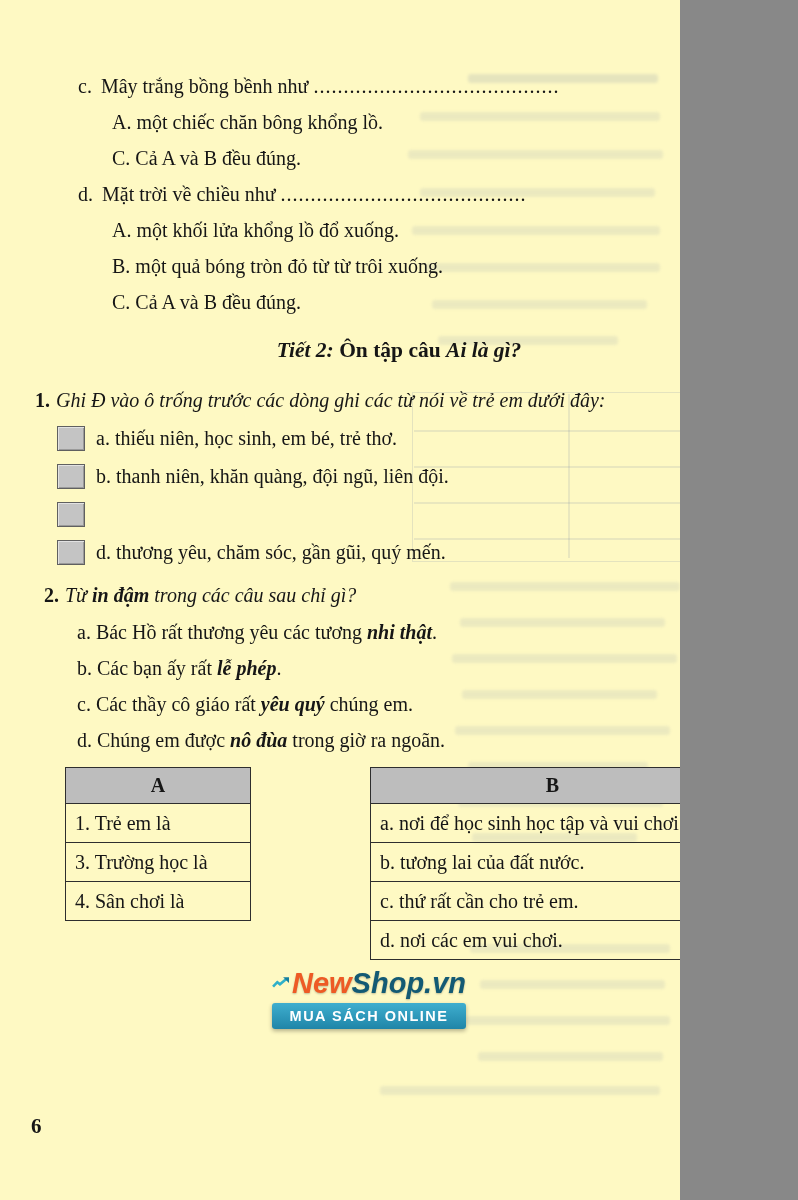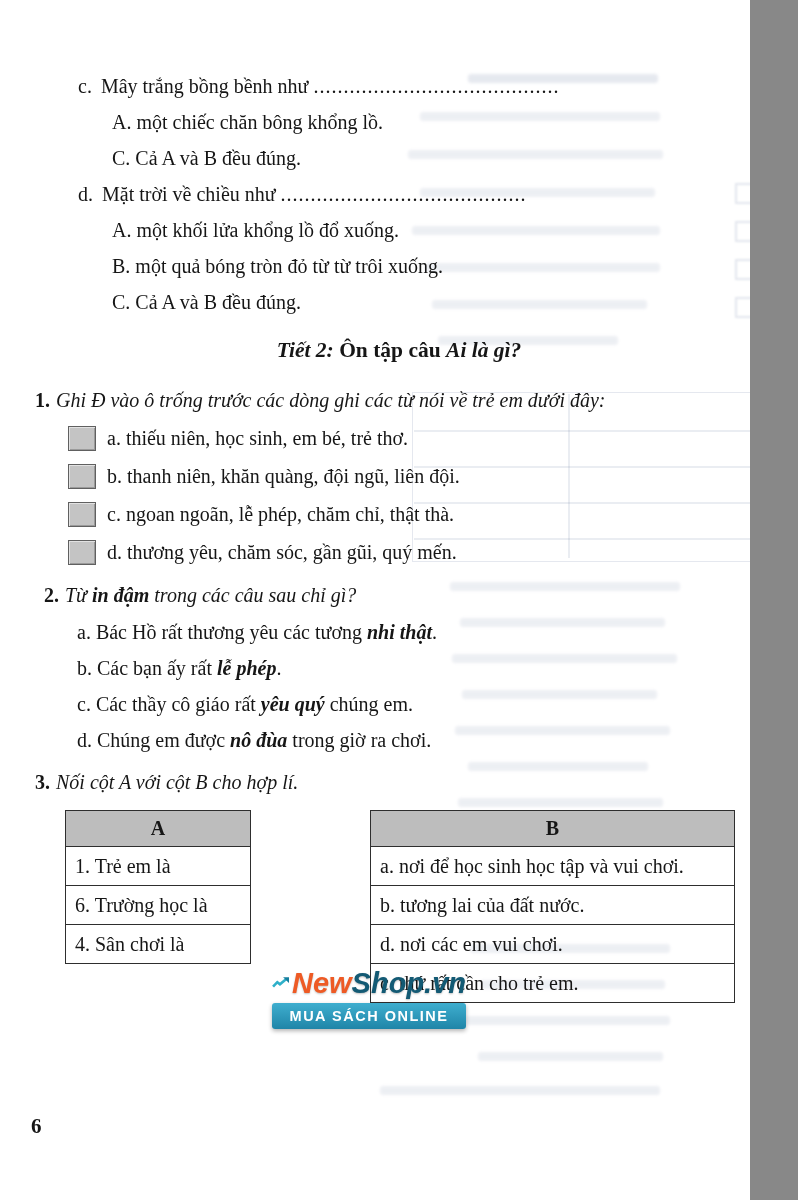--- a/index.html
+++ b/index.html
@@ -1,36 +1,36 @@
 <!DOCTYPE html>
 <html><head>
 <meta charset="utf-8">
 <style>
   html,body{margin:0;padding:0;background:#888;}
-  .page{position:relative;width:750px;height:1200px;background:#ffffff;overflow:hidden;
+  .page{position:relative;width:680px;height:1200px;background:#fef9c3;overflow:hidden;
         font-family:"Liberation Serif", serif;color:#161616;font-size:20px;}
   .content{position:absolute;left:0;top:0;width:798px;z-index:3;}
 
   .line{line-height:25px;margin-bottom:11px;}
   .mcq{margin-left:78px;}
   .mcq-first{margin-top:74px;}
   .mcq-second{margin-top:4px;}
   .lbl{margin-right:4px;}
   .dots{letter-spacing:1px;}
   .opt{margin:0 0 11px 34px;line-height:25px;}
 
   .heading{margin-top:20px;text-align:center;font-size:21.5px;font-weight:bold;line-height:30px;}
   .h-it{font-style:italic;}
 
   .exhead{margin:22px 0 0 35px;line-height:27px;}
   .exhead .num{margin-right:6px;}
   .ex2head{margin-top:16px;margin-left:44px;}
   .ex3head{margin-top:16px;}
 
-  .cbrow{display:flex;align-items:center;gap:11px;margin:10px 0 0 44px;height:28px;padding-left:24px;}
+  .cbrow{display:flex;align-items:center;gap:11px;margin:10px 0 0 33px;height:28px;padding-left:24px;}
   .cbx{display:inline-block;width:26px;height:23px;background:#c4c4c4;border:1.5px solid #606060;
        box-shadow:inset 1px 1px 0 #e2e2e2, inset -1px -1px 0 #9a9a9a;flex:0 0 auto;}
   .cbtext{line-height:25px;}
 
   .s2item{margin:11px 0 0 77px;line-height:25px;}
   .em{font-weight:bold;font-style:italic;}
 
   .tables{display:flex;align-items:flex-start;margin:14px 0 0 65px;gap:119px;}
   table{border-collapse:collapse;background:transparent;}
   th,td{border:1.5px solid #2e2e2e;font-size:20px;font-weight:normal;}
@@ -124,72 +124,68 @@
     <div class="cbrow">
       <span class="cbx"></span>
         <span class="cbtext">a. thiếu niên, học sinh, em bé, trẻ thơ.</span>
     </div>
     <div class="cbrow">
       <span class="cbx"></span>
         <span class="cbtext">b. thanh niên, khăn quàng, đội ngũ, liên đội.</span>
     </div>
     <div class="cbrow">
       <span class="cbx"></span>
-        <span class="cbtext">c. ngoan ngoãn, lễ phép, chăm chỉ, thật thà.</span>
     </div>
     <div class="cbrow">
       <span class="cbx"></span>
         <span class="cbtext">d. thương yêu, chăm sóc, gần gũi, quý mến.</span>
     </div>
 
     <div class="exhead ex2head">
       <b class="num">2.</b><i><span>Từ </span><b>in đậm</b><span> trong các câu sau chỉ gì?</span></i>
     </div>
     <div class="s2item"><span>a. Bác Hồ rất thương yêu các tương </span><span class="em">nhi thật</span><span>.</span></div>
     <div class="s2item"><span>b. Các bạn ấy rất </span><span class="em">lễ phép</span><span>.</span></div>
     <div class="s2item"><span>c. Các thầy cô giáo rất </span><span class="em">yêu quý</span><span> chúng em.</span></div>
-    <div class="s2item"><span>d. Chúng em được </span><span class="em">nô đùa</span><span> trong giờ ra chơi.</span></div>
-
-    <div class="exhead ex3head">
-      <b class="num">3.</b><i>Nối cột A với cột B cho hợp lí.</i>
-    </div>
+    <div class="s2item"><span>d. Chúng em được </span><span class="em">nô đùa</span><span> trong giờ ra ngoãn.</span></div>
+
 
     <div class="tables">
       <table class="tableA">
         <tbody>
             <tr>
               <th>A</th>
             </tr>
         <tr>
               <td>1. Trẻ em là</td>
             </tr>
         <tr>
-              <td>6. Trường học là</td>
+              <td>3. Trường học là</td>
             </tr>
         <tr>
               <td>4. Sân chơi là</td>
             </tr>
       </tbody>
         </table>
       <table class="tableB">
         <tbody>
             <tr>
               <th>B</th>
             </tr>
         <tr>
               <td>a. nơi để học sinh học tập và vui chơi.</td>
             </tr>
         <tr>
               <td>b. tương lai của đất nước.</td>
             </tr>
         <tr>
+              <td>c. thứ rất cần cho trẻ em.</td>
+            </tr>
+        <tr>
               <td>d. nơi các em vui chơi.</td>
-            </tr>
-        <tr>
-              <td>c. thứ rất cần cho trẻ em.</td>
             </tr>
       </tbody>
         </table>
     </div>
 
   </div>
 
   <div class="watermark">
     <div class="logo-row">
       <svg width="46" height="34" viewBox="0 0 64 44">

